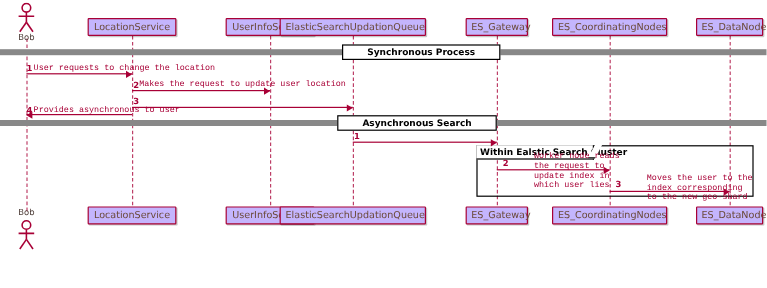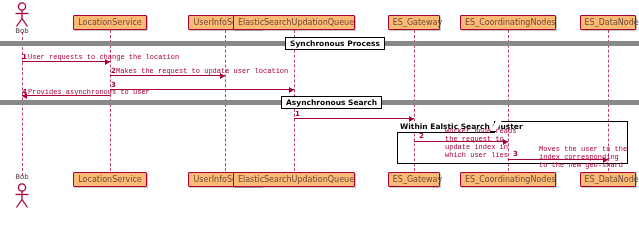--- a/index.html
+++ b/index.html
@@ -19,21 +19,21 @@
   .lifeline {
     position: absolute;
     width: 0;
     border-left: 1px dashed #A80036;
     opacity: 0.75;
   }
   
   .participant {
     position: absolute;
     box-sizing: border-box;
-    background: #fdba74;
+    background: #c4b5fd;
     border: 1px solid #A80036;
     border-radius: 1px;
     height: 15px;
     line-height: 13px;
     text-align: center;
     font-size: 8px;
     color: #6b4a3a;
     white-space: nowrap;
     padding: 0 4px;
     box-shadow: 1px 1px 0 rgba(0,0,0,0.22);
@@ -58,21 +58,21 @@
   .divider-label {
     position: absolute;
     box-sizing: border-box;
     background: #ffffff;
     border: 1px solid #000000;
     font-size: 7.5px;
     font-weight: bold;
     color: #000000;
     height: 13px;
     line-height: 11px;
-    padding: 0 4px;
+    padding: 0 20px;
     white-space: nowrap;
     text-align: center;
   }
   
   .msg-line {
     position: absolute;
     height: 0;
     border-top: 1px solid #A80036;
   }
   .arrow-head {

